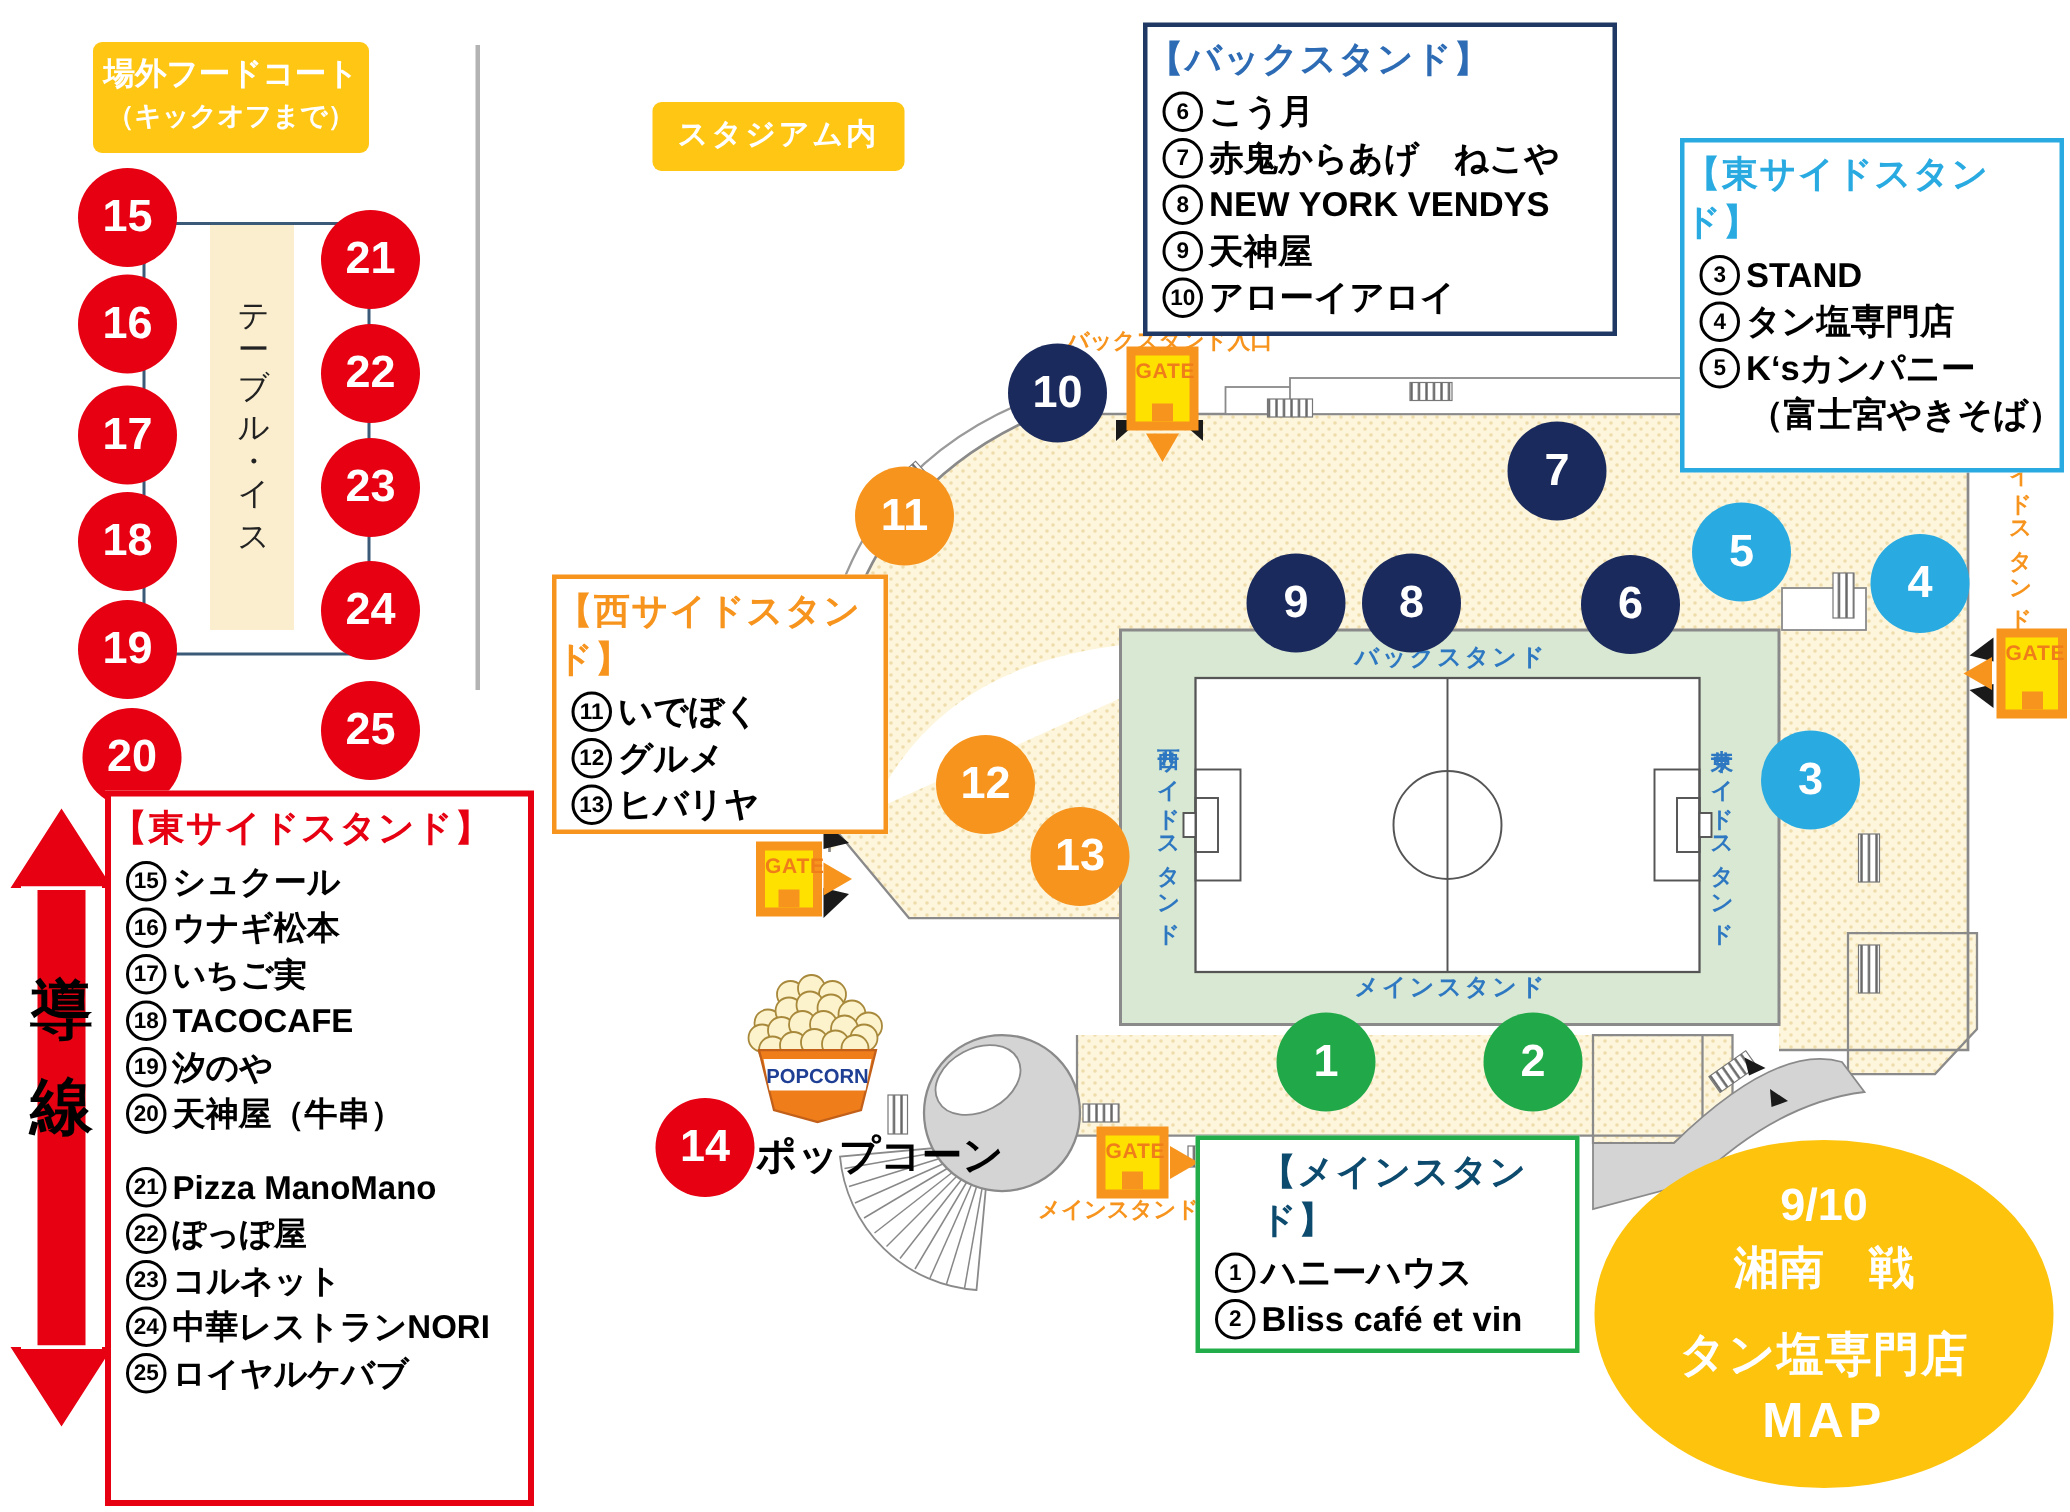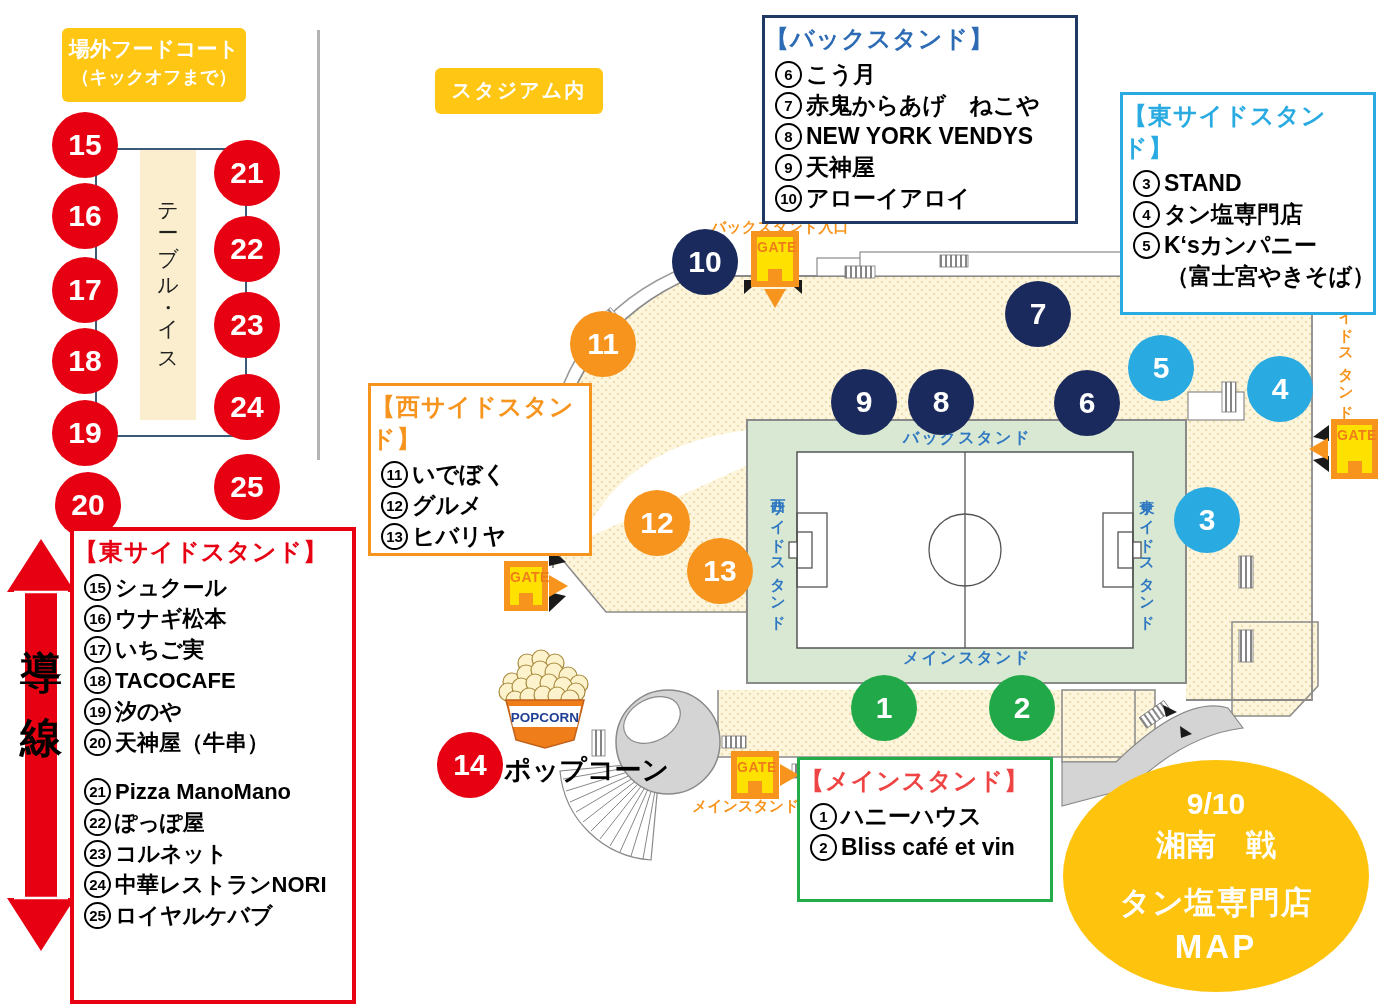--- a/index.html
+++ b/index.html
@@ -279,21 +279,21 @@
           <span>グルメ</span>
         </li>
       <li>
           <span class="cn">13</span>
           <span>ヒバリヤ</span>
         </li>
     </ul>
   </div>
 
   <div class="legend" style="left:797px; top:757px; width:256px; height:145px; border:3px solid #22ac4a;">
-    <div class="ttl" style="color:#ef4444;">【メインスタンド】</div>
+    <div class="ttl" style="color:#0c4a6e;margin-left:40px;">【メインスタンド】</div>
     <ul>
       <li>
           <span class="cn">1</span>
           <span>ハニーハウス</span>
         </li>
       <li>
           <span class="cn">2</span>
           <span>Bliss café et vin</span>
         </li>
     </ul>

